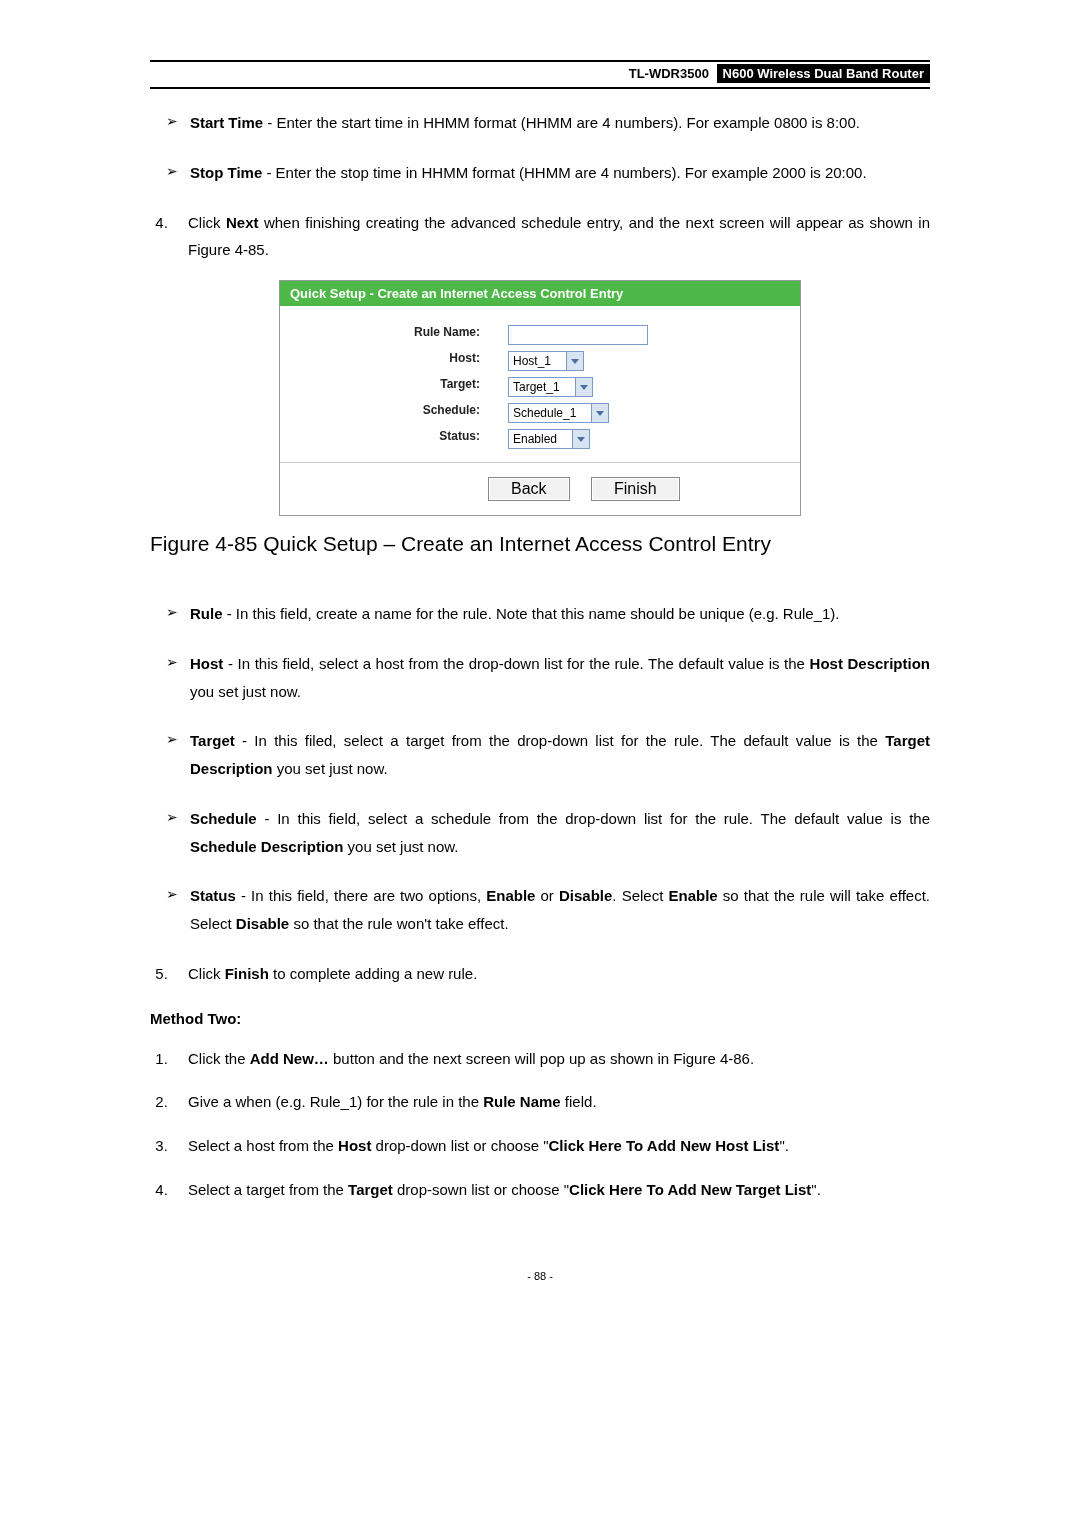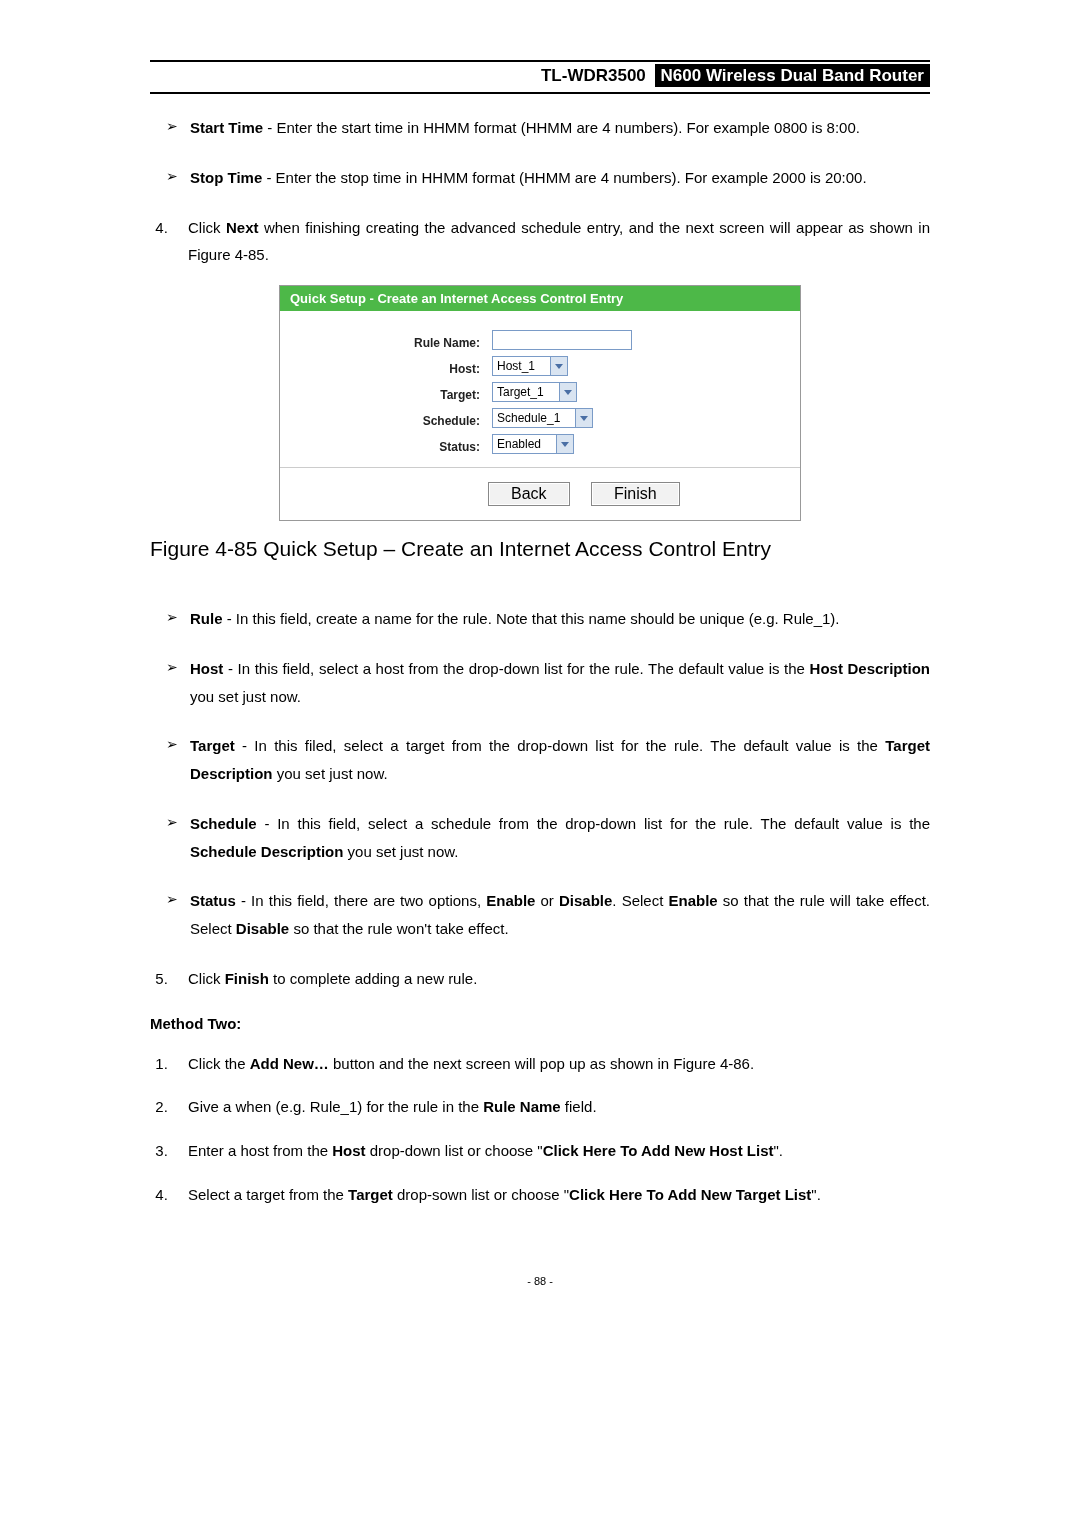--- a/index.html
+++ b/index.html
@@ -14,21 +14,21 @@
     margin: 0 auto;
     padding: 60px 0 40px 0;
   }
   .hr-top {
     border: none;
     border-top: 2px solid #000;
     margin: 0;
   }
   .header-line {
     text-align: right;
-    font-size: 17px;
+    font-size: 13px;
     padding: 4px 0 6px 0;
   }
   .header-line .model {
     font-weight: bold;
   }
   .header-line .badge {
     background: #000;
     color: #fff;
     font-weight: bold;
     padding: 2px 6px;
@@ -85,22 +85,23 @@
     color: #fff;
     font-weight: bold;
     padding: 5px 10px;
     font-size: 13px;
   }
   .fig-body {
     padding: 16px 0 10px 0;
   }
   .fig-row {
     display: flex;
-    align-items: flex-end;
+    align-items: flex-start;
     padding: 3px 0;
+    gap: 16px;
   }
   .fig-label {
     width: 200px;
     text-align: right;
     padding-right: 12px;
     font-weight: bold;
     color: #222;
   }
   .fig-input, .fig-select {
     border: 1px solid #7a9bc7;
@@ -270,21 +271,21 @@
     <div class="method-two">Method Two:</div>
 
     <ol class="num" start="1">
       <li>
         <span>Click the </span><b>Add New…</b><span> button and the next screen will pop up as shown in Figure 4-86.</span>
       </li>
       <li>
         <span>Give a when (e.g. Rule_1) for the rule in the </span><b>Rule Name</b><span> field.</span>
       </li>
       <li>
-        <span>Enter a host from the </span><b>Host</b><span> drop-down list or choose "</span><b>Click Here To Add New Host List</b><span>".</span>
+        <span>Select a host from the </span><b>Host</b><span> drop-down list or choose "</span><b>Click Here To Add New Host List</b><span>".</span>
       </li>
       <li>
         <span>Select a target from the </span><b>Target</b><span> drop-sown list or choose "</span><b>Click Here To Add New Target List</b><span>".</span>
       </li>
     </ol>
 
     <div class="page-num">- 88 -</div>
   </div>
 </div>
 

